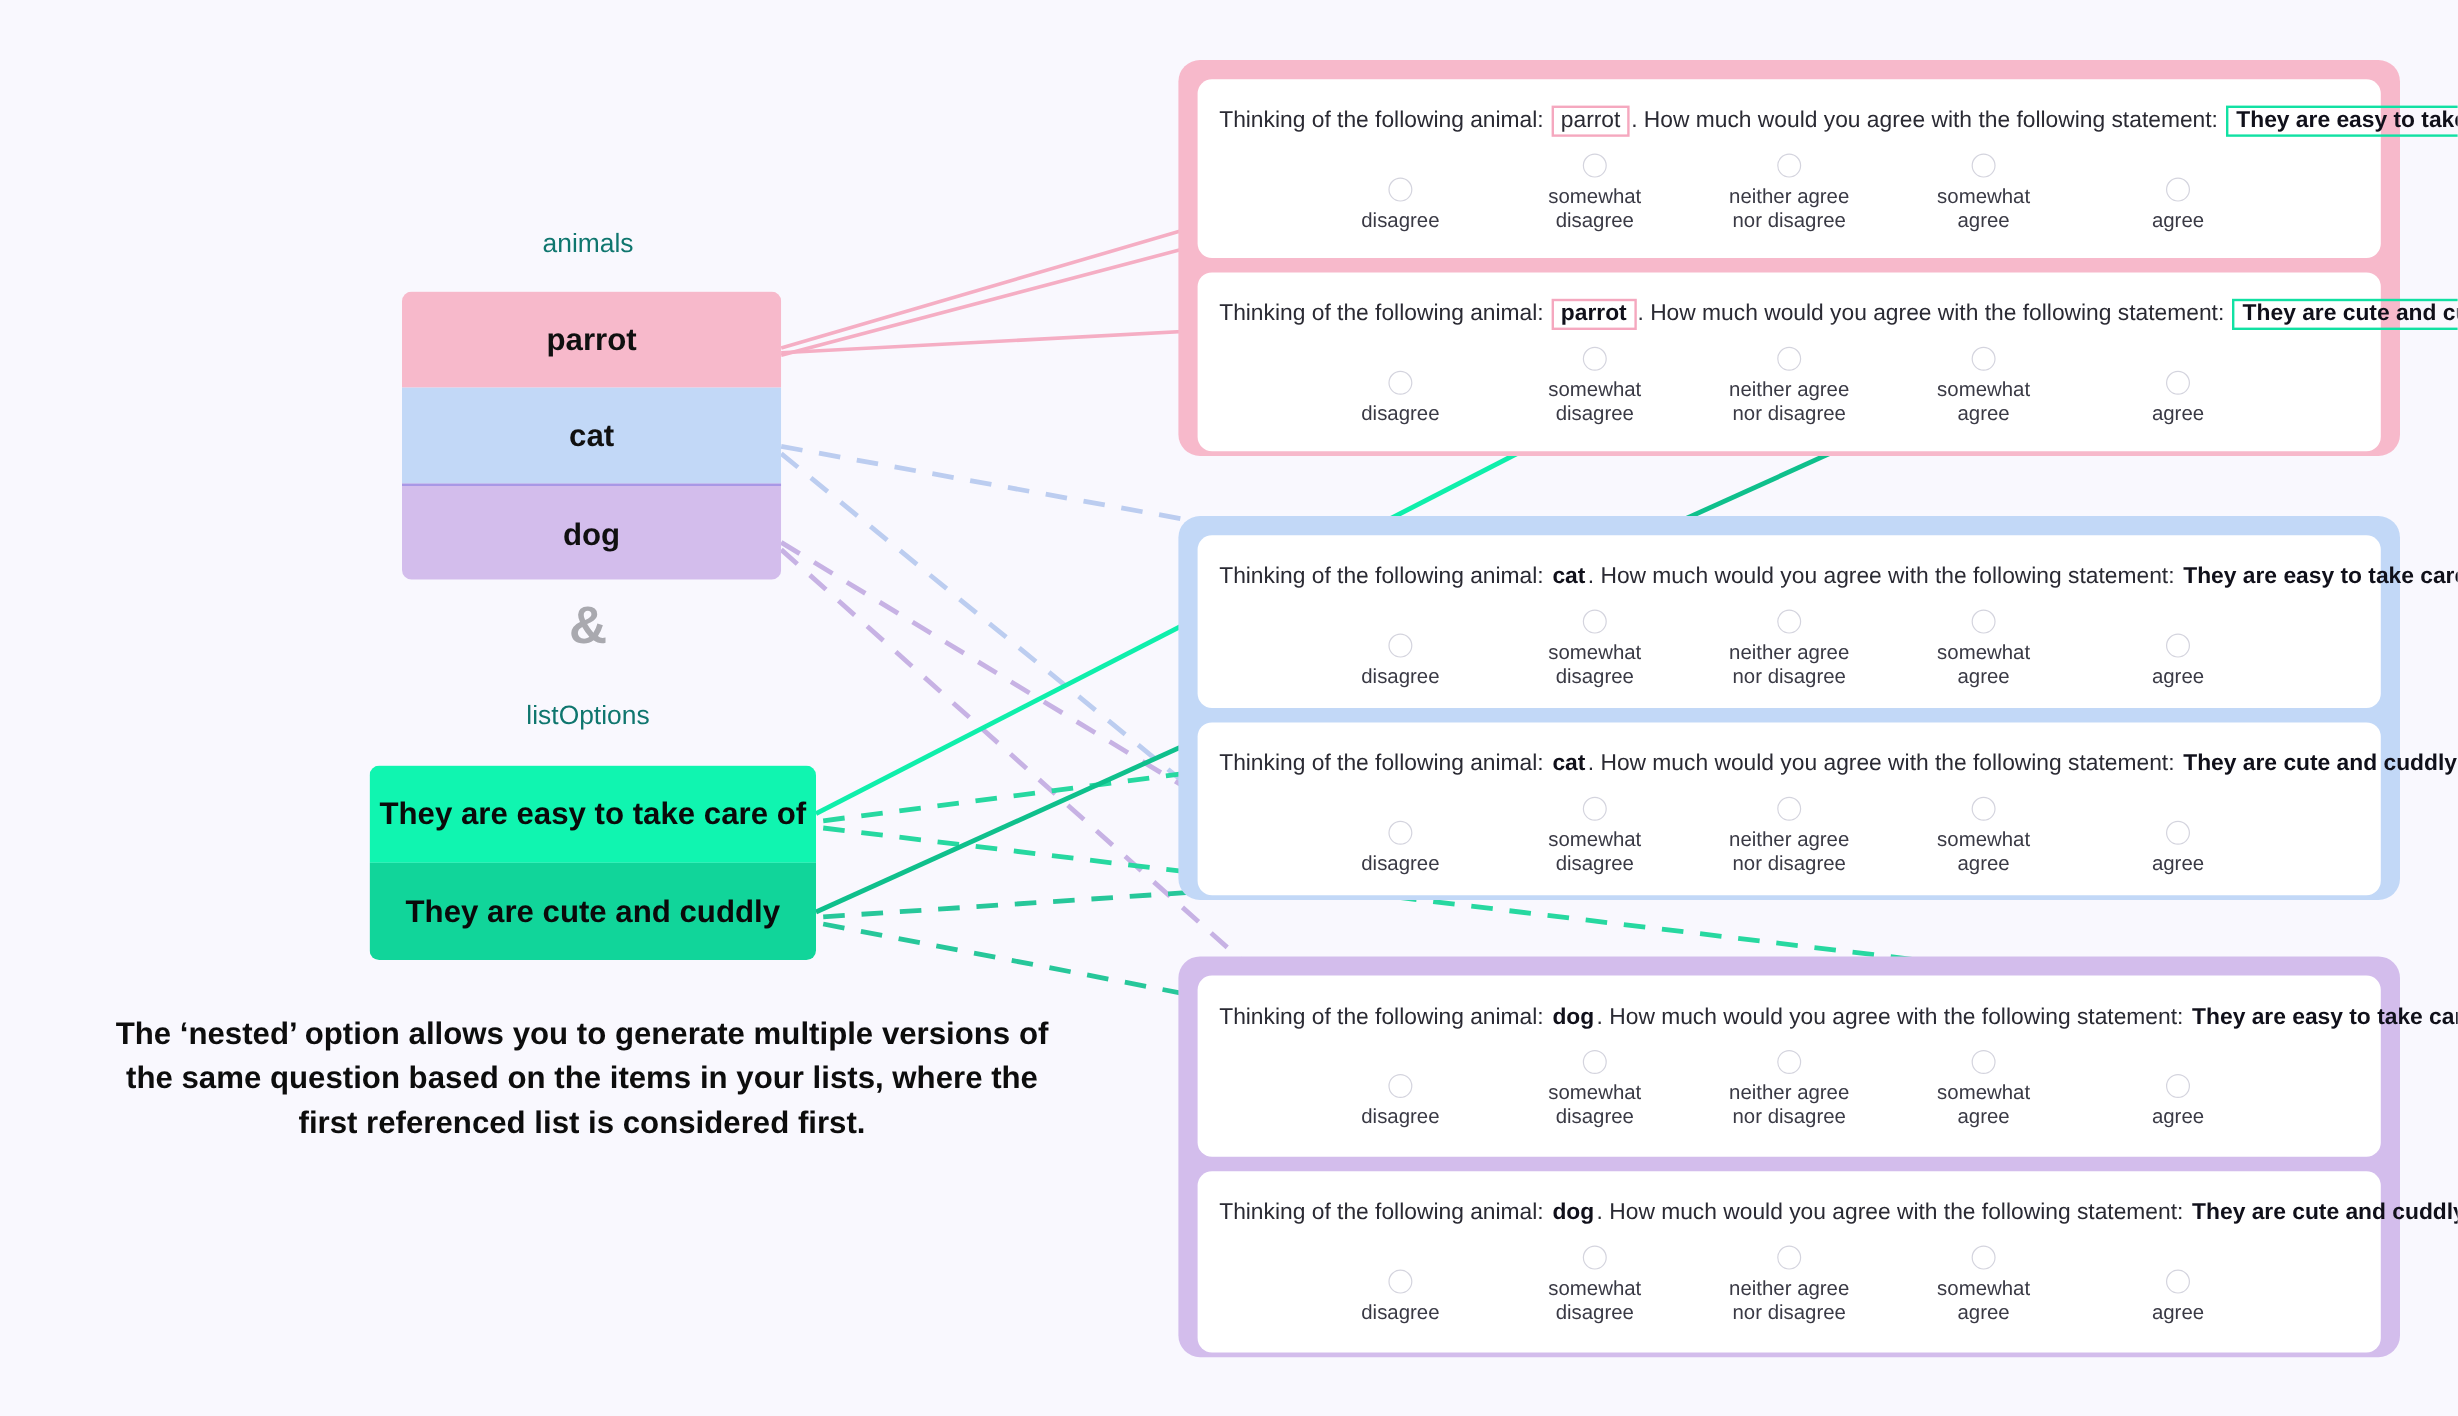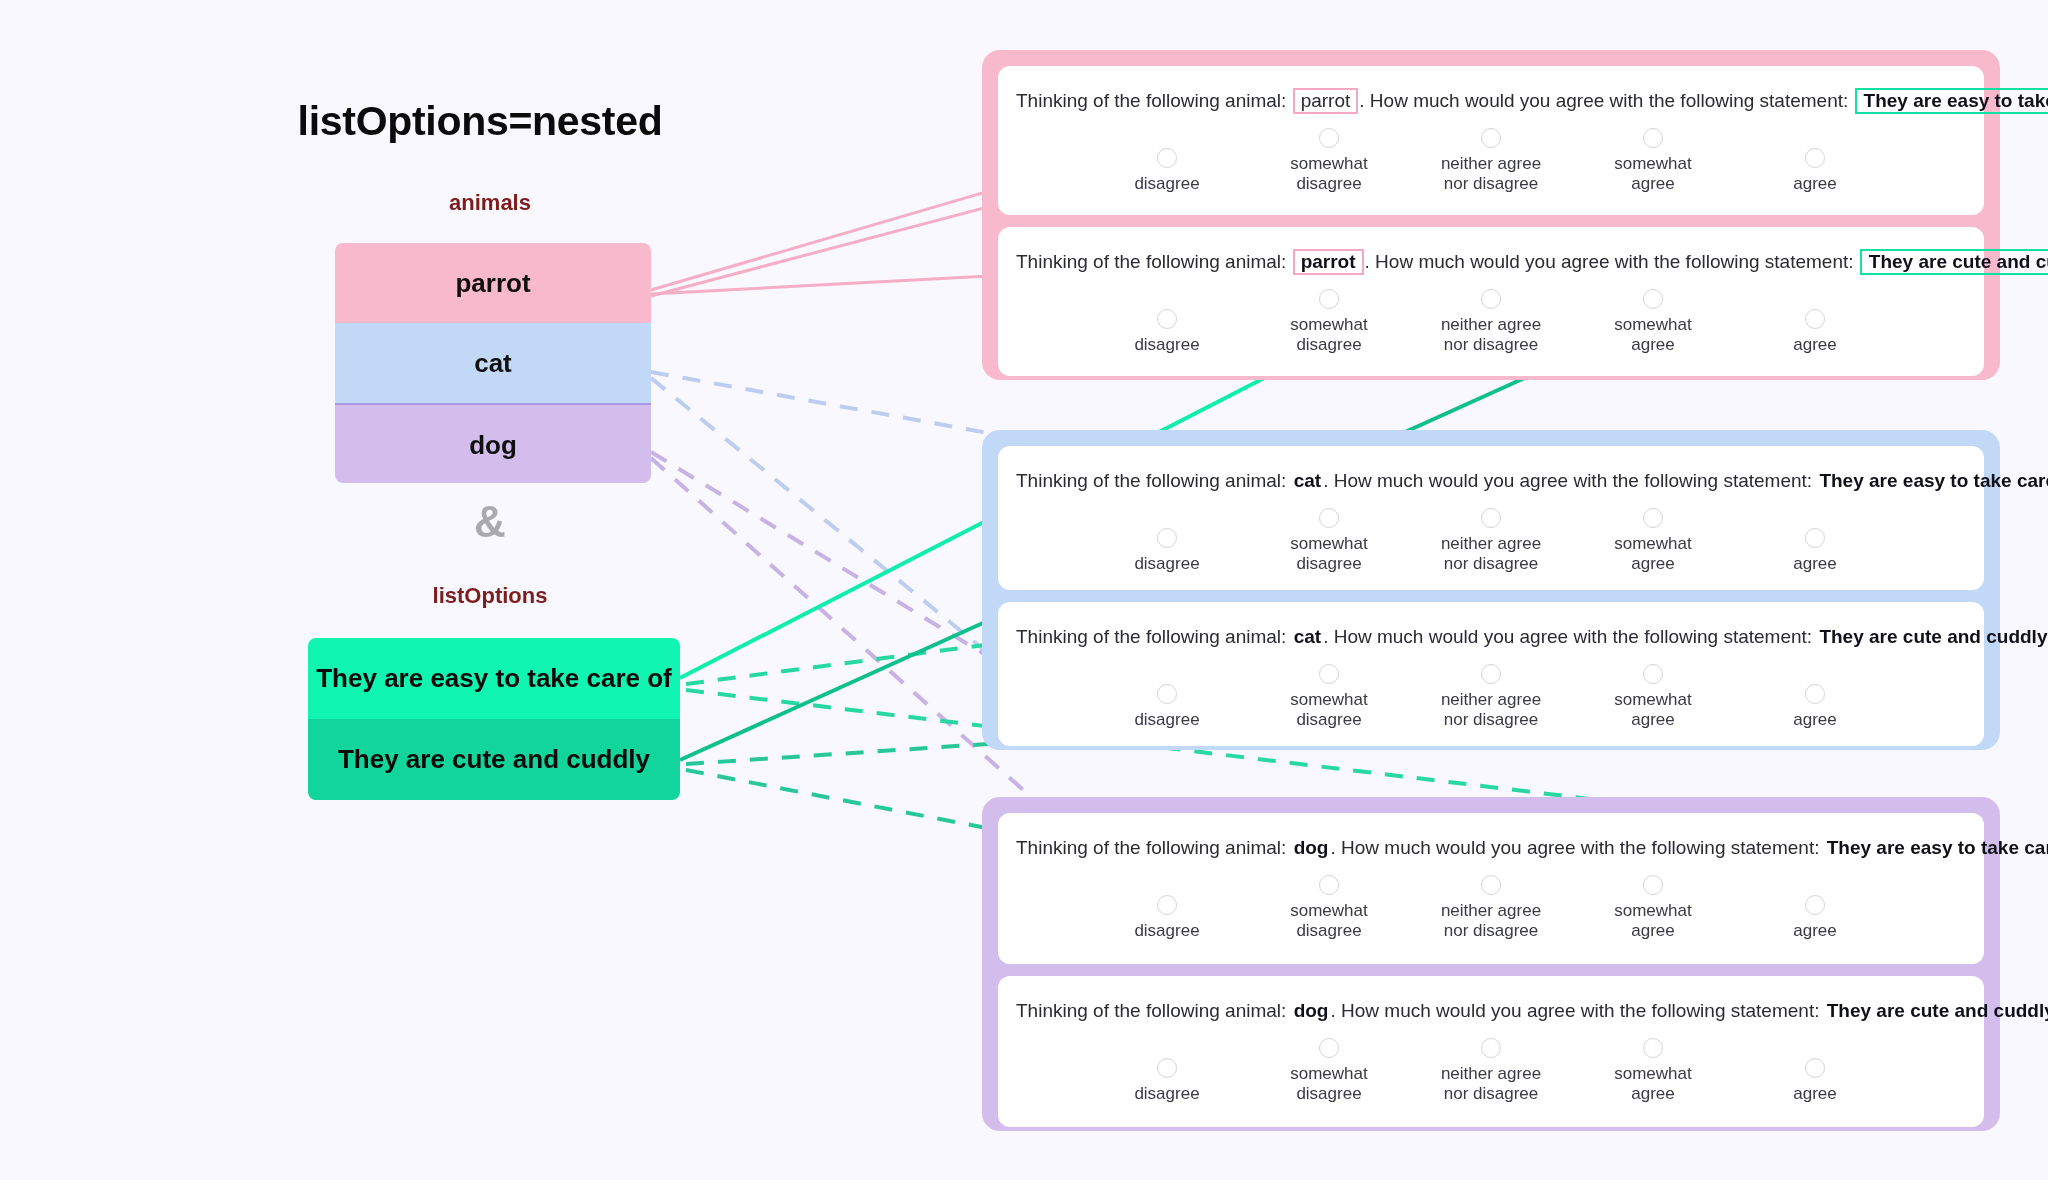--- a/index.html
+++ b/index.html
@@ -15,21 +15,21 @@
 
   
   .left{position:absolute;left:0;top:0;width:900px;height:1180px;z-index:10;}
   .title{
     position:absolute;left:250px;top:98px;width:460px;
     text-align:center;font-size:41px;font-weight:bold;color:#0b0b0b;
     letter-spacing:-0.3px;
   }
   .list-label{
     position:absolute;width:320px;text-align:center;
-    font-size:22px;font-weight:bold;color:#7f1d1d;
+    font-size:22px;font-weight:normal;color:#0f766e;
   }
   #label-animals{left:330px;top:190px;}
   #label-statements{left:330px;top:583px;}
 
   .amp{
     position:absolute;left:330px;top:500px;width:320px;text-align:center;
     font-size:44px;font-weight:bold;color:#A9A9AF;line-height:1;
   }
 
   .listbox{position:absolute;border-radius:8px;overflow:hidden;}
@@ -116,21 +116,20 @@
     <path d="M686 684 L1940 520" stroke="#27D8A0" stroke-width="4" stroke-dasharray="18 14" fill="none"></path>
     <path d="M686 690 L1930 840" stroke="#27D8A0" stroke-width="4" stroke-dasharray="18 14" fill="none"></path>
 
     <path d="M680 760 L1790 258" stroke="#0FC08C" stroke-width="4" fill="none"></path>
     <path d="M686 764 L1800 690" stroke="#27C79A" stroke-width="4" stroke-dasharray="18 14" fill="none"></path>
     <path d="M686 770 L1800 985" stroke="#27C79A" stroke-width="4" stroke-dasharray="18 14" fill="none"></path>
   </svg>
 
   <div class="left">
 
-    <div class="title">listOptions=nested</div>
 
     <div class="list-label" id="label-animals">animals</div>
 
     <div class="listbox" id="animals-list">
       <div class="row" style="background:#F7B9CB;">
         <span>parrot</span>
       </div>
       <div class="row" style="background:#C2D8F7;">
         <span>cat</span>
       </div>
@@ -145,20 +144,21 @@
 
     <div class="listbox" id="statements-list">
       <div class="row" style="background:#10F5B0;">
         <span>They are easy to take care of</span>
       </div>
       <div class="row" style="background:#11D59A;">
         <span>They are cute and cuddly</span>
       </div>
     </div>
 
+    <div class="blurb" id="blurb-1">The ‘nested’ option allows you to generate multiple versions of the same question based on the items in your lists, where the first referenced list is considered first.</div>
   </div>
 
   <div class="group" id="group-parrot">
 
     <div class="qcard">
       <div class="qtext">
         <span>Thinking of the following animal:</span>
         <span class="hl-pink">parrot</span><span>. How much would you agree with the following statement:</span>
         <span class="hl-green"><b>They are easy to take care of</b></span>
       </div>

